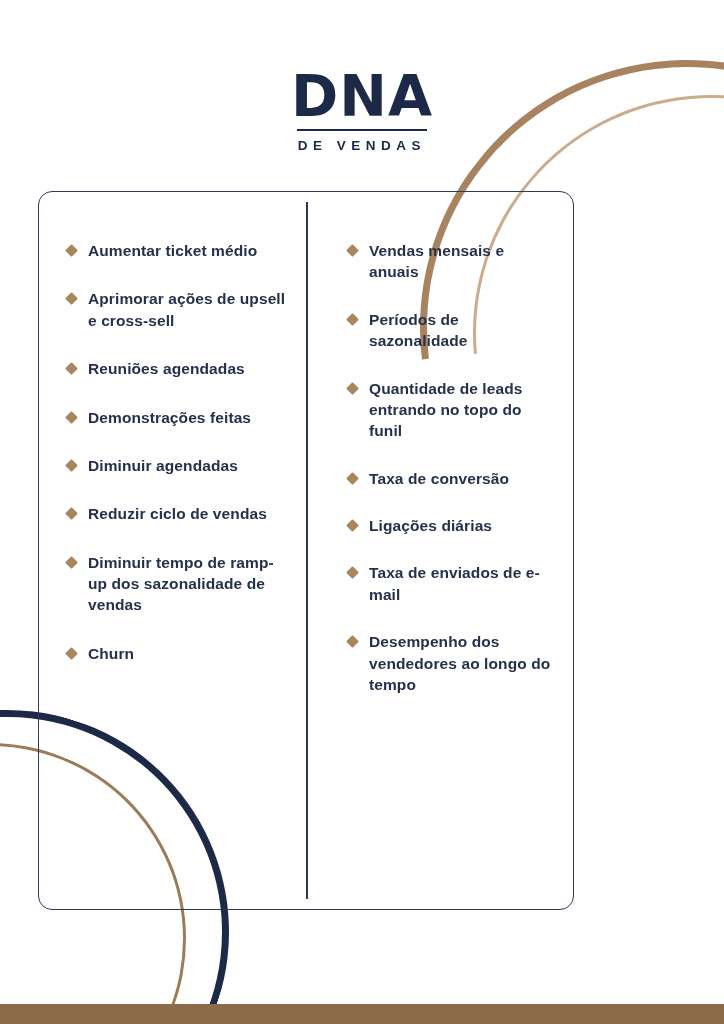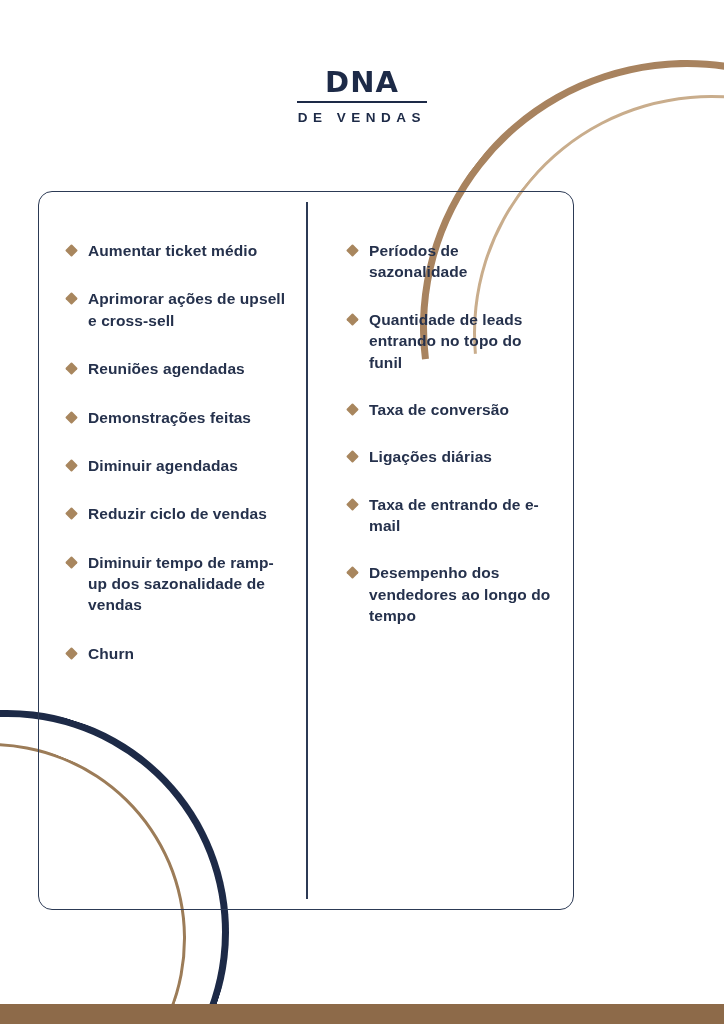--- a/index.html
+++ b/index.html
@@ -70,21 +70,21 @@
   
   .logo-wrap {
     position: absolute;
     top: 68px;
     left: 0; right: 0;
     text-align: center;
   }
   .logo-main {
     font-family: "DejaVu Sans", sans-serif;
     font-weight: bold;
-    font-size: 29px;
+    font-size: 57px;
     letter-spacing: 1px;
     color: #1d2a47;
     line-height: 1;
     display: inline-block;
     position: relative;
   }
   .logo-sub {
     font-family: "Liberation Sans", sans-serif;
     font-weight: bold;
     font-size: 13.5px;
@@ -205,37 +205,41 @@
       </div>
       <div class="item">
         <span class="bullet"></span>
         <span class="item-text">Churn</span>
       </div>
     </div>
 
     <div class="col col-right">
       <div class="item">
         <span class="bullet"></span>
+        <span class="item-text">Vendas mensais e anuais</span>
+      </div>
+      <div class="item">
+        <span class="bullet"></span>
         <span class="item-text">Períodos de sazonalidade</span>
       </div>
       <div class="item">
         <span class="bullet"></span>
         <span class="item-text">Quantidade de leads entrando no topo do funil</span>
       </div>
       <div class="item">
         <span class="bullet"></span>
         <span class="item-text">Taxa de conversão</span>
       </div>
       <div class="item">
         <span class="bullet"></span>
         <span class="item-text">Ligações diárias</span>
       </div>
       <div class="item">
         <span class="bullet"></span>
-        <span class="item-text">Taxa de entrando de e-mail</span>
+        <span class="item-text">Taxa de enviados de e-mail</span>
       </div>
       <div class="item">
         <span class="bullet"></span>
         <span class="item-text">Desempenho dos vendedores ao longo do tempo</span>
       </div>
     </div>
   </div>
   <div class="divider"></div>
 </div>
 

